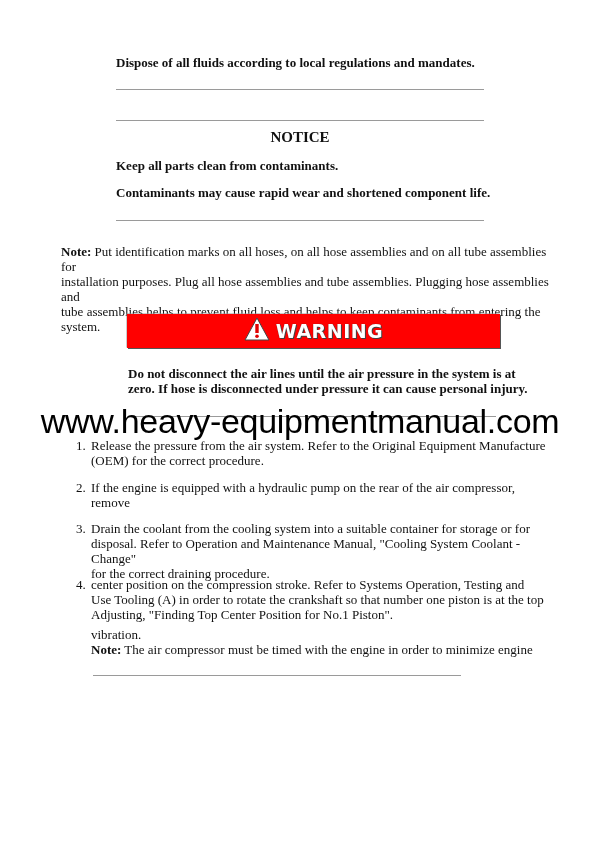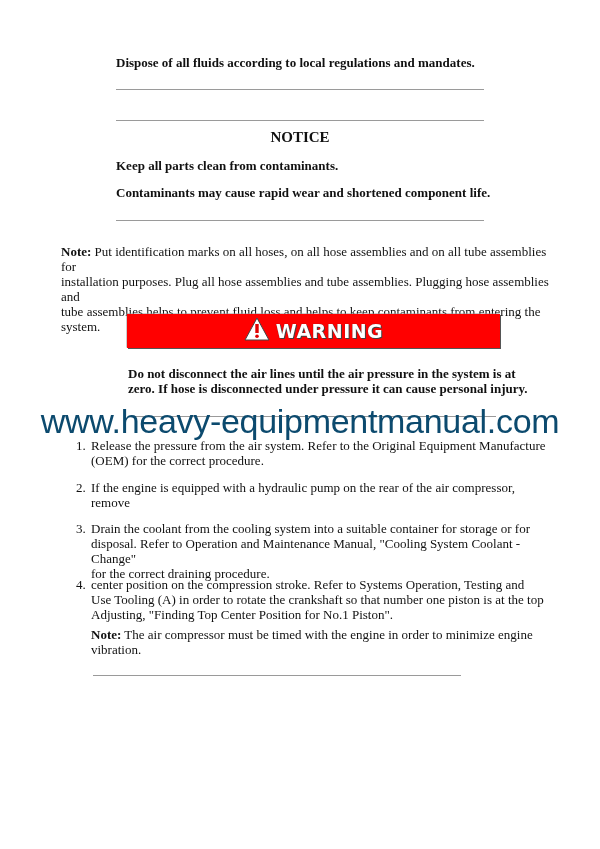--- a/index.html
+++ b/index.html
@@ -4,21 +4,21 @@
   <style>
     html, body { margin: 0; padding: 0; background: #ffffff; }
     body { width: 600px; height: 849px; position: relative; overflow: hidden; font-family: "Liberation Serif", serif; color: #111; }
     .abs { position: absolute; }
     .bold { font-weight: bold; }
     .t13 { font-size: 13px; line-height: 15px; }
     .rule { position: absolute; height: 0; border-top: 1.5px solid #9a9a9a; }
     .notice-title { position: absolute; left: 116px; width: 368px; text-align: center; font-weight: bold; font-size: 15px; top: 129px; }
     .warn-box { position: absolute; left: 127px; top: 314px; width: 373px; height: 34px; background: #ff0000; box-shadow: 1px 1px 0 #555, -0.5px -0.5px 0 #999; display: flex; align-items: center; justify-content: center; }
     .warn-label { font-family: "DejaVu Sans", sans-serif; font-weight: bold; font-size: 19px; color: #ffffff; letter-spacing: 0.5px; text-shadow: 0 0 1px #333, 1px 1px 0 #444; margin-left: 6px; }
-    .watermark { position: absolute; left: 0; width: 600px; text-align: center; top: 401px; font-family: "Liberation Sans", sans-serif; font-size: 34px; color: #0c4a6e; line-height: 40px; letter-spacing: -0.3px; }
+    .watermark { position: absolute; left: 0; width: 600px; text-align: center; top: 401px; font-family: "Liberation Sans", sans-serif; font-size: 34px; color: #000000; line-height: 40px; letter-spacing: -0.3px; }
     .step { position: absolute; left: 76px; width: 480px; }
     .step-num { position: absolute; left: 0; top: 0; }
     .step-text { margin-left: 15px; }
   </style>
 </head>
 <body>
 
 <div class="abs bold t13" style="left:116px; top:55px;">Dispose of all fluids according to local regulations and mandates.</div>
 <div class="rule" style="left:116px; top:89px; width:368px;"></div>
 <div class="rule" style="left:116px; top:120px; width:368px;"></div>
@@ -75,16 +75,16 @@
 <div class="step t13" style="top:577px;">
   <span class="step-num">4.</span>
   <div class="step-text">
       <div>center position on the compression stroke. Refer to Systems Operation, Testing and</div>
       <div>Use Tooling (A) in order to rotate the crankshaft so that number one piston is at the top</div>
       <div>Adjusting, "Finding Top Center Position for No.1 Piston".</div>
     </div>
 </div>
 
 <div class="abs t13" style="left:91px; top:627px; width:460px;">
+  <div>vibration.</div>
   <div><span class="bold">Note:</span><span> The air compressor must be timed with the engine in order to minimize engine</span></div>
-  <div>vibration.</div>
 </div>
 <div class="rule" style="left:93px; top:675px; width:368px;"></div>
 
 </body></html>

